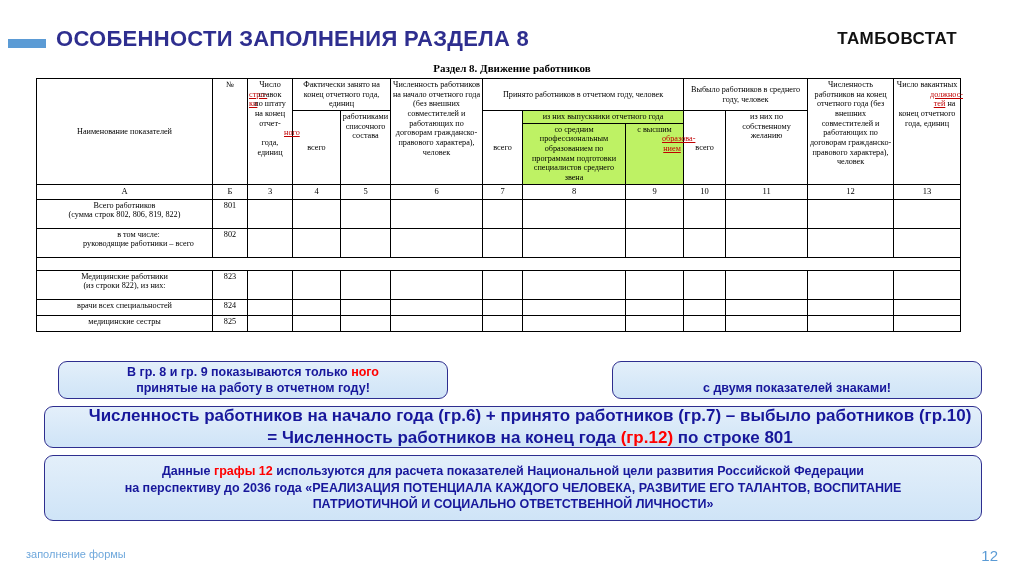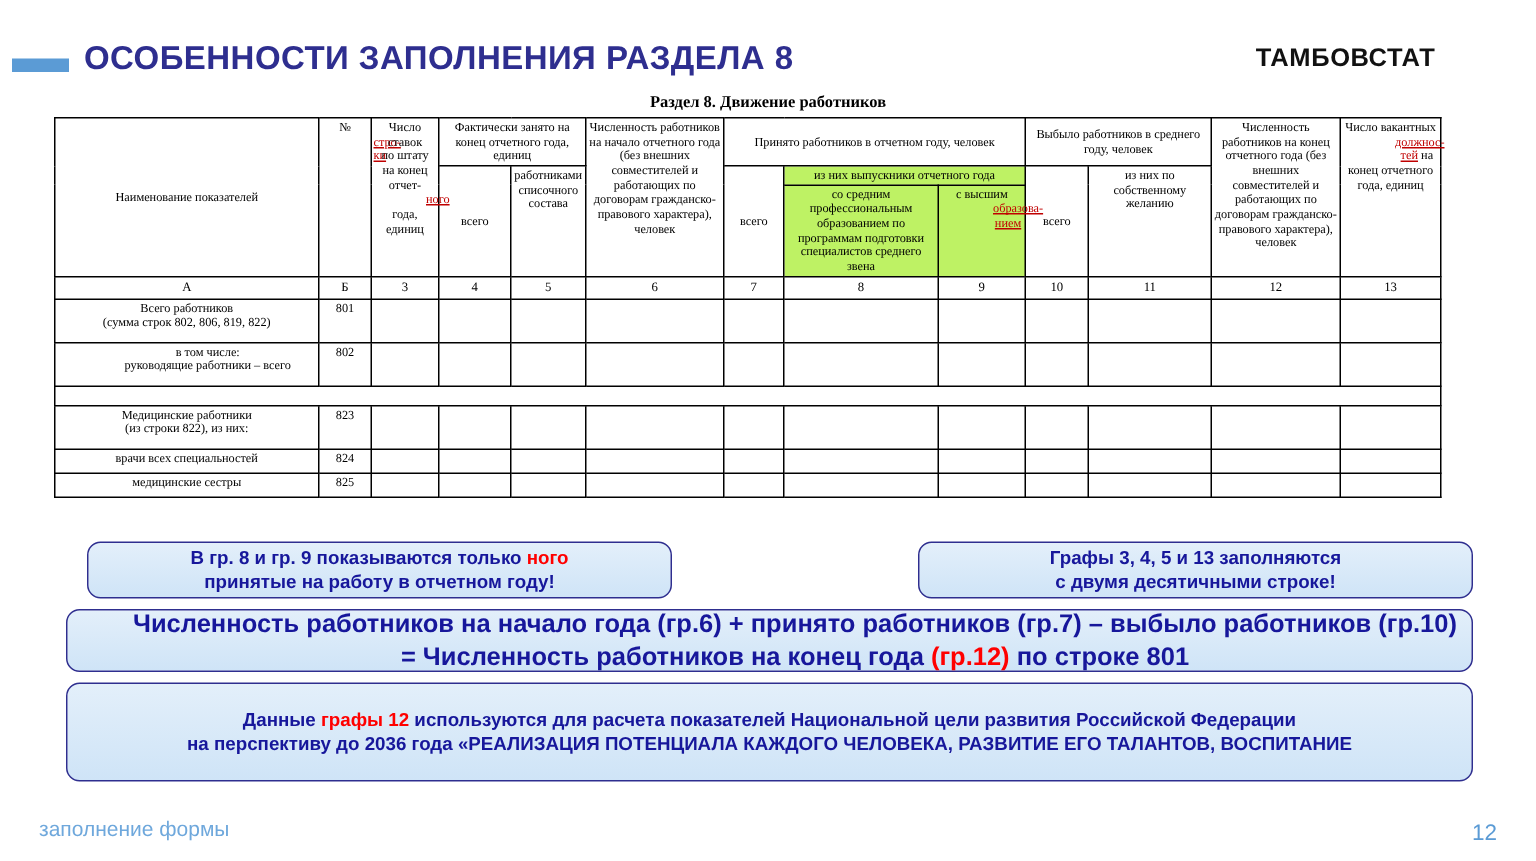--- a/index.html
+++ b/index.html
@@ -65,21 +65,21 @@
   }
   .callout .hl{color:#FF0000;}
   #cal-1{left:58px;top:361px;width:390px;height:38px;font-size:12.5px;}
   #cal-2{left:612px;top:361px;width:370px;height:38px;font-size:12.5px;}
   #cal-3{left:44px;top:406px;width:938px;height:42px;font-size:17px;padding-left:34px;}
   #cal-4{left:44px;top:455px;width:938px;height:66px;font-size:12.5px;}
   #cal-4 .inner{padding:0 14px;}
   
   #footer-label{
     position:absolute;left:26px;bottom:14px;
-    font-size:14px;color:#6FA8DC;
+    font-size:11px;color:#6FA8DC;
   }
   #footer-page{
     position:absolute;right:26px;bottom:10px;
     font-size:15px;color:#5B9BD5;
   }
 </style>
 </head>
 <body>
 
 <div id="banner">
@@ -259,33 +259,34 @@
 
 <div class="callout" id="cal-1">
   <div class="inner">
     <span>В гр. 8 и гр. 9 показываются только </span><span class="hl">ного</span><br>
     <span>принятые на работу в отчетном году!</span>
   </div>
 </div>
 
 <div class="callout" id="cal-2">
   <div class="inner">
-    <span>Графы 3, 4, 5 и 13 заполняются</span><br>
-    <span>с двумя десятичными строке!</span>
+    <br>
+    <span>с двумя показателей знаками!</span>
   </div>
 </div>
 
 <div class="callout" id="cal-3">
   <div class="inner">
     <span>Численность работников на начало года (гр.6) + принято работников (гр.7) – выбыло работников (гр.10)</span><br>
     <span>= Численность работников на конец года </span><span class="hl">(гр.12)</span><span> по строке 801</span>
   </div>
 </div>
 
 <div class="callout" id="cal-4">
   <div class="inner">
     <span>Данные </span><span class="hl">графы 12</span><span> используются для расчета показателей Национальной цели развития Российской Федерации</span><br>
     <span>на перспективу до 2036 года «РЕАЛИЗАЦИЯ ПОТЕНЦИАЛА КАЖДОГО ЧЕЛОВЕКА, РАЗВИТИЕ ЕГО ТАЛАНТОВ, ВОСПИТАНИЕ</span><br>
+    <span>ПАТРИОТИЧНОЙ И СОЦИАЛЬНО ОТВЕТСТВЕННОЙ ЛИЧНОСТИ»</span>
   </div>
 </div>
 
 <div id="footer-label">заполнение формы</div>
 <div id="footer-page">12</div>
 
 </body></html>

